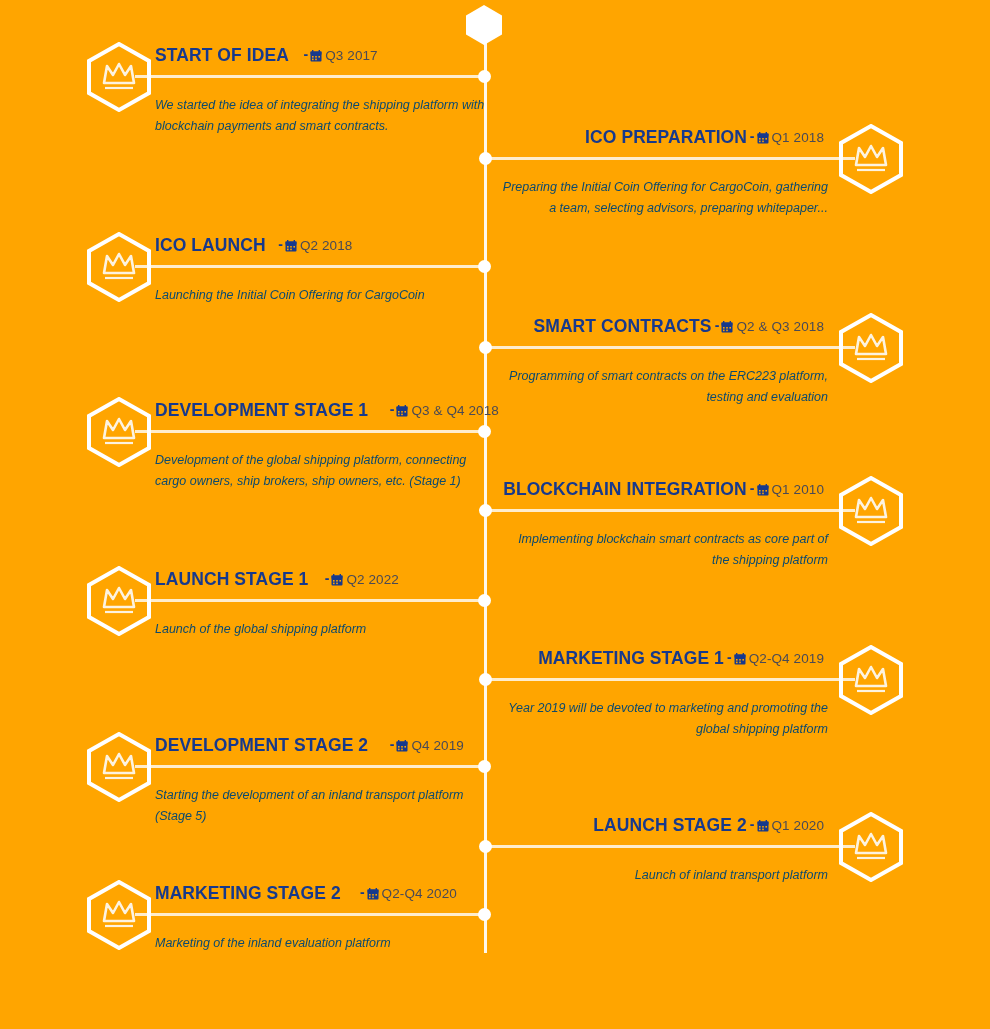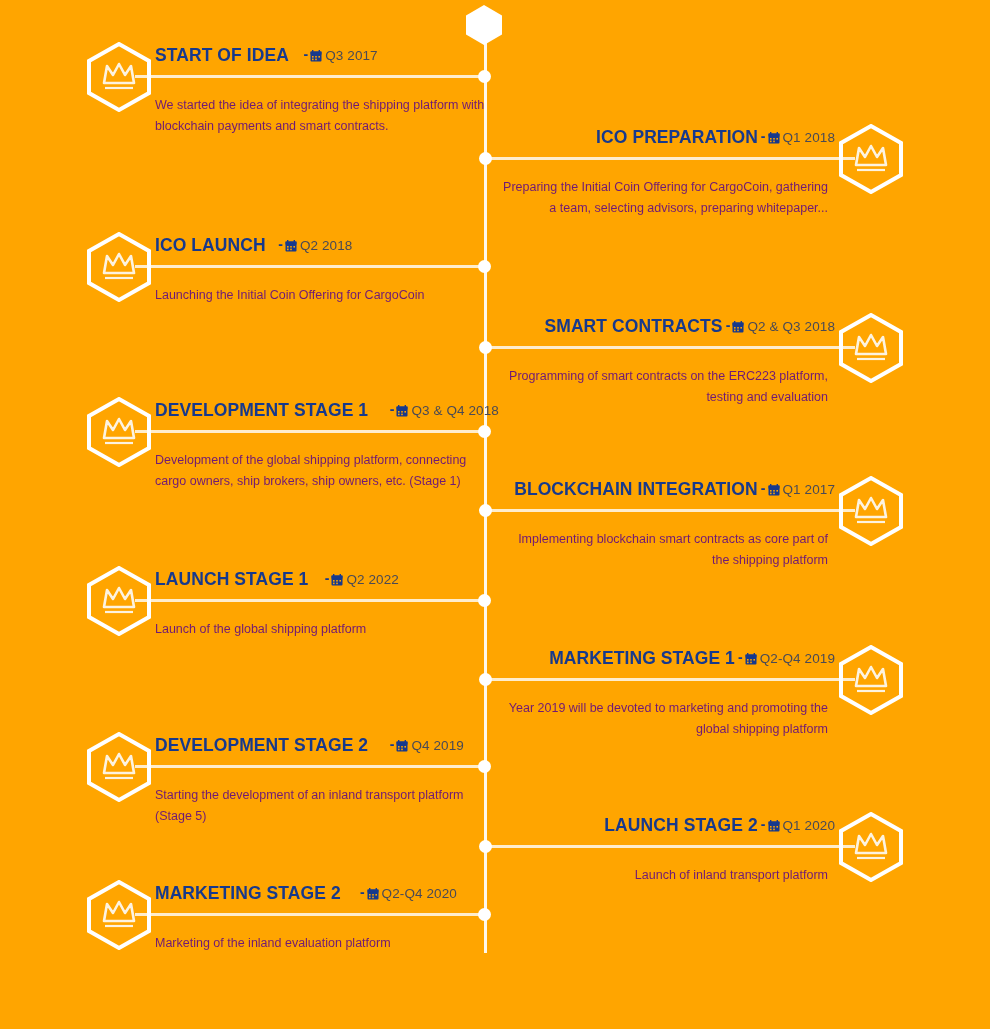--- a/index.html
+++ b/index.html
@@ -96,28 +96,29 @@
     letter-spacing:0.1px;
     position:relative;
     top:-1px;
   }
 
   .desc {
     position:absolute;
     top:20px;
     font-size:12.5px;
     line-height:1.68;
-    color:#701a75;
+    color:#0c4a6e;
     width:330px;
+    font-style:italic;
   }
   .item.left .desc  { left:0;  text-align:left;  }
   .item.right .desc { right:7px; text-align:right; }
 
   .item.left  .headline { left:0; }
-  .item.right .headline { right:0; text-align:right; }
+  .item.right .headline { right:11px; text-align:right; }
 </style>
 </head>
 <body>
 
 <div id="roadmap">
 
   <div class="spine-cap">
     <svg viewBox="0 0 38 42">
       <polygon points="19,1 37,11.5 37,30.5 19,41 1,30.5 1,11.5" fill="#ffffff"></polygon>
     </svg>
@@ -254,21 +255,21 @@
         <div class="headline"><span class="title">BLOCKCHAIN INTEGRATION</span><span class="dash">-</span><span class="cal"><svg viewBox="0 0 12 12">
     <rect x="0.5" y="1.5" width="11" height="10" rx="1" fill="#17398c"></rect>
     <rect x="0.5" y="1.5" width="11" height="3" fill="#17398c"></rect>
     <rect x="2" y="0" width="1.4" height="3" fill="#17398c"></rect>
     <rect x="8.6" y="0" width="1.4" height="3" fill="#17398c"></rect>
     <rect x="2" y="6" width="1.6" height="1.6" fill="#FFA500"></rect>
     <rect x="5.2" y="6" width="1.6" height="1.6" fill="#FFA500"></rect>
     <rect x="8.4" y="6" width="1.6" height="1.6" fill="#FFA500"></rect>
     <rect x="2" y="8.6" width="1.6" height="1.6" fill="#FFA500"></rect>
     <rect x="5.2" y="8.6" width="1.6" height="1.6" fill="#FFA500"></rect>
-  </svg></span><span class="date">Q1 2017</span></div>
+  </svg></span><span class="date">Q1 2010</span></div>
         <div class="desc">Implementing blockchain smart contracts as core part of the shipping platform</div>
       </div>
       <div class="item left" style="top: 599px; left: 155px; width: 330px;">
         <div class="connector" style="left: -20px; right: 0px;"></div>
         <div class="node" style="right: -6px;"></div>
         <div class="hex" style="left: -69px;">
           <svg viewBox="0 0 66 70">
     <polygon points="33,2 63,19 63,51 33,68 3,51 3,19" fill="none" stroke="#ffffff" stroke-width="4"></polygon>
     <path d="M18,41 L21,24 L27,33 L33,22 L39,33 L45,24 L48,41 Z" fill="none" stroke="#fdf3e0" stroke-width="2.6" stroke-linejoin="round"></path>
     <line x1="19" y1="46" x2="47" y2="46" stroke="#fdf3e0" stroke-width="2.2"></line>

